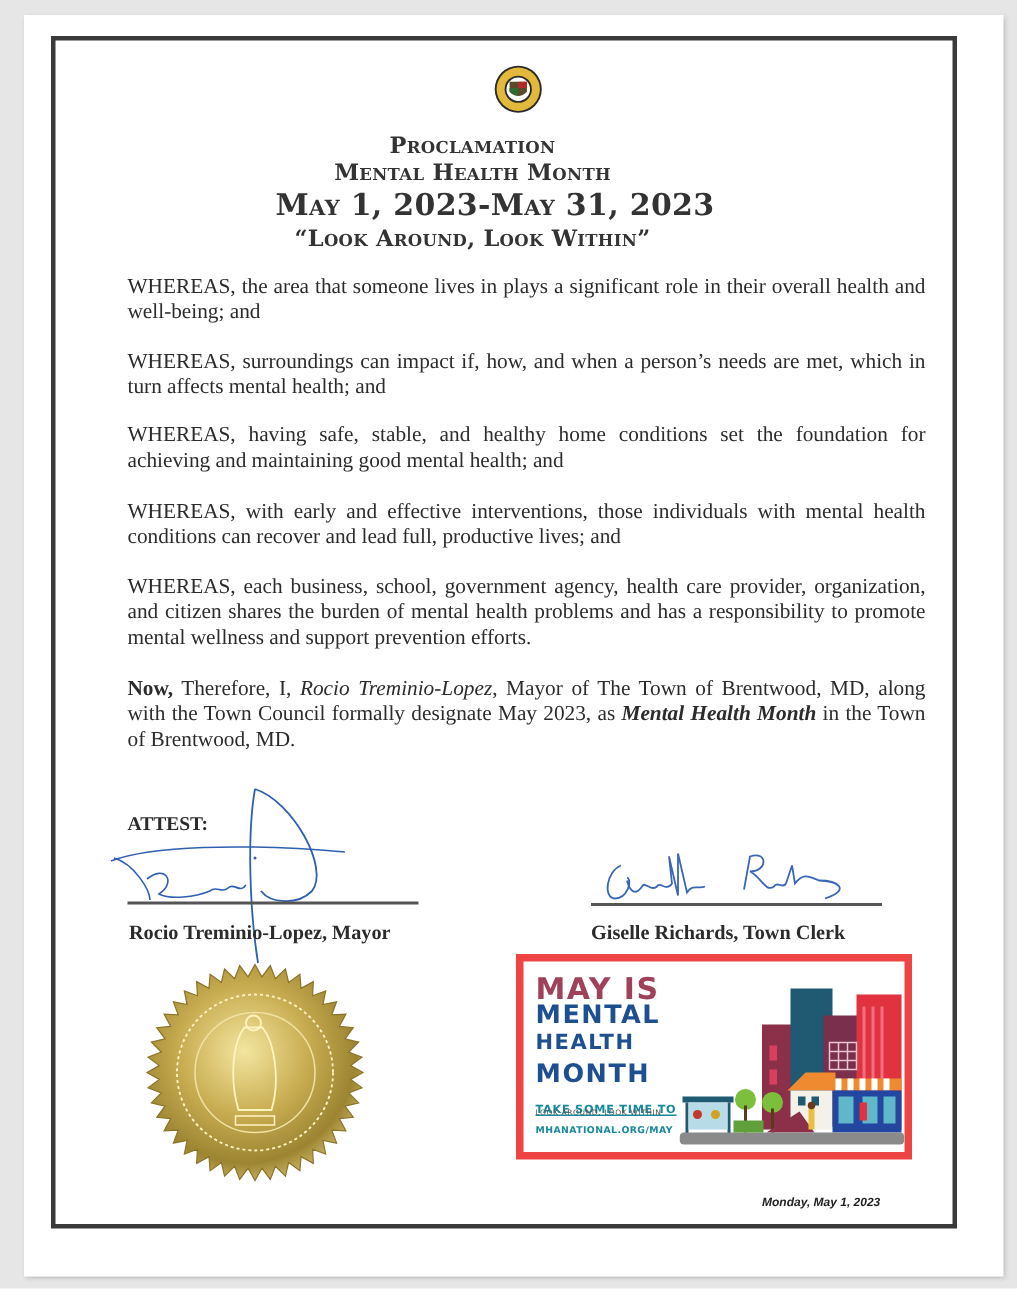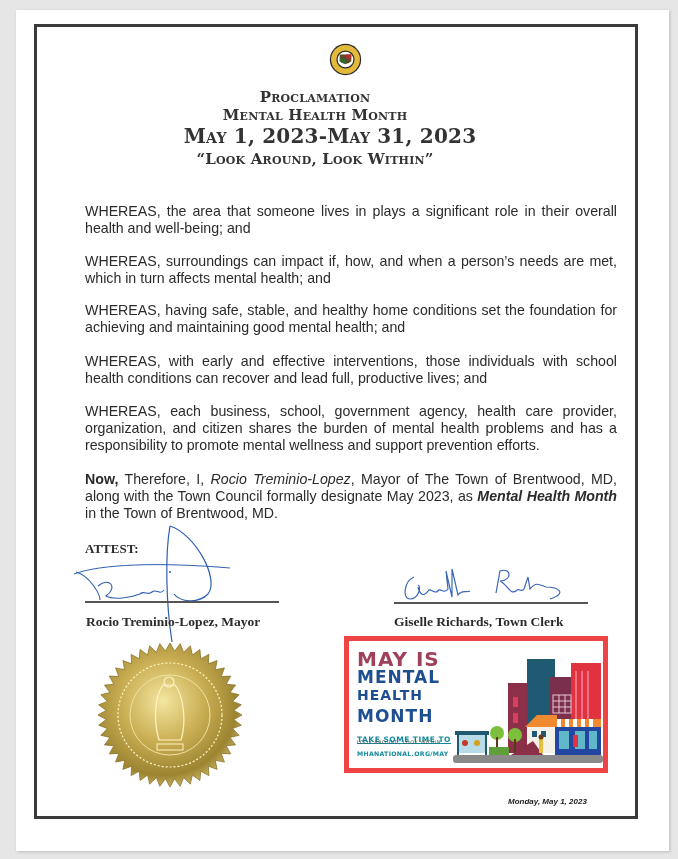--- a/index.html
+++ b/index.html
@@ -23,22 +23,22 @@
     position: absolute; left: 0; width: 630px; text-align: center;
     color: #333333; font-weight: bold; font-variant: small-caps;
     font-family: "DejaVu Serif", serif; letter-spacing: 0.2px;
   }
   .h1 { top: 88px; font-size: 15px; }
   .h2 { top: 106px; font-size: 15px; }
   .h3 { top: 124px; font-size: 20px; margin-left: 15px; }
   .theme { top: 150px; font-size: 15px; }
   .para {
     position: absolute; left: 85px; width: 532px;
-    font-family: Liberation Sans, sans-serif; font-size: 14.2px; line-height: 17px;
-    color: #2b2b2b; text-align: justify; margin-top: 20px;
+    font-family: Liberation Serif, serif; font-size: 14.2px; line-height: 17px;
+    color: #2b2b2b; text-align: justify;
   }
   .p1 { top: 183px; }
   .p2 { top: 233px; }
   .p3 { top: 282px; }
   .p4 { top: 333px; }
   .p5 { top: 383px; }
   .p6 { top: 451px; }
   .attest {
     position: absolute; left: 85px; top: 541px;
     font-family: "Liberation Serif", serif; font-weight: bold; font-size: 13px; color: #2b2b2b;
@@ -92,21 +92,21 @@
 </svg>
 
 <div class="heading h1">Proclamation</div>
 <div class="heading h2">Mental Health Month</div>
 <div class="heading h3">May 1, 2023-May 31, 2023</div>
 <div class="heading theme">“Look Around, Look Within”</div>
 
 <div class="para p1">WHEREAS, the area that someone lives in plays a significant role in their overall health and well-being; and</div>
 <div class="para p2">WHEREAS, surroundings can impact if, how, and when a person’s needs are met, which in turn affects mental health; and</div>
 <div class="para p3">WHEREAS, having safe, stable, and healthy home conditions set the foundation for achieving and maintaining good mental health; and</div>
-<div class="para p4">WHEREAS, with early and effective interventions, those individuals with school health conditions can recover and lead full, productive lives; and</div>
+<div class="para p4">WHEREAS, with early and effective interventions, those individuals with mental health conditions can recover and lead full, productive lives; and</div>
 <div class="para p5">WHEREAS, each business, school, government agency, health care provider, organization, and citizen shares the burden of mental health problems and has a responsibility to promote mental wellness and support prevention efforts.</div>
 
 <div class="para p6"><b>Now,</b><span> Therefore, I, </span><i>Rocio Treminio-Lopez</i><span>, Mayor of The Town of Brentwood, MD, along with the Town Council formally designate May 2023, as </span><b class="bi">Mental Health Month</b><span> in the Town of Brentwood, MD.</span></div>
 
 <div class="attest">ATTEST:</div>
 
 <svg class="sig1" viewBox="0 0 160 120">
   <path d="M100 2 C 95 30, 96 80, 102 118" stroke="#2f5fb0" stroke-width="1.2" fill="none"></path>
   <path d="M100 2 C 125 10, 150 55, 138 70 C 128 80, 110 78, 104 70" stroke="#2f5fb0" stroke-width="1.2" fill="none"></path>
   <path d="M4 50 C 30 40, 90 38, 160 44" stroke="#2f5fb0" stroke-width="1" fill="none"></path>

